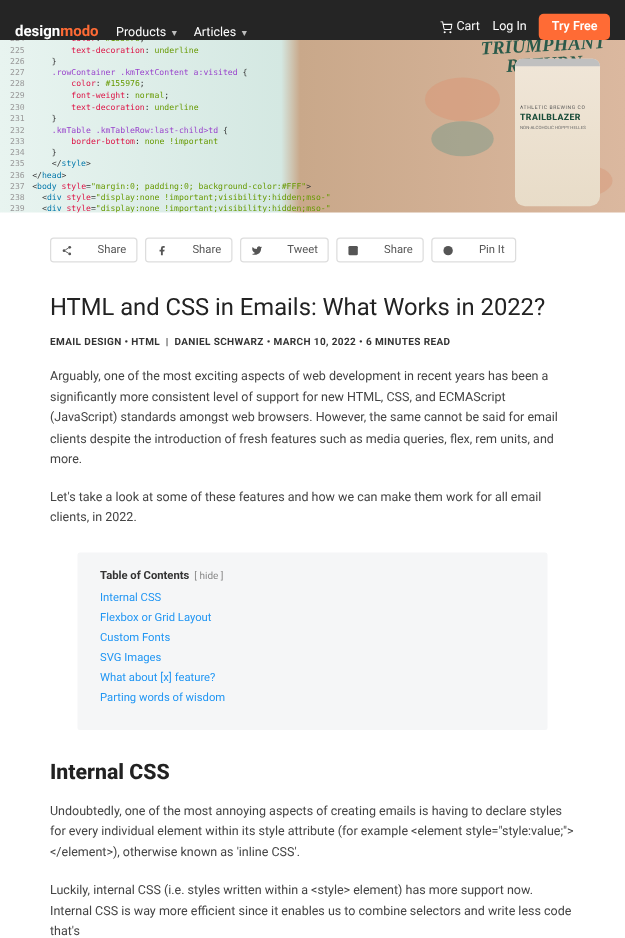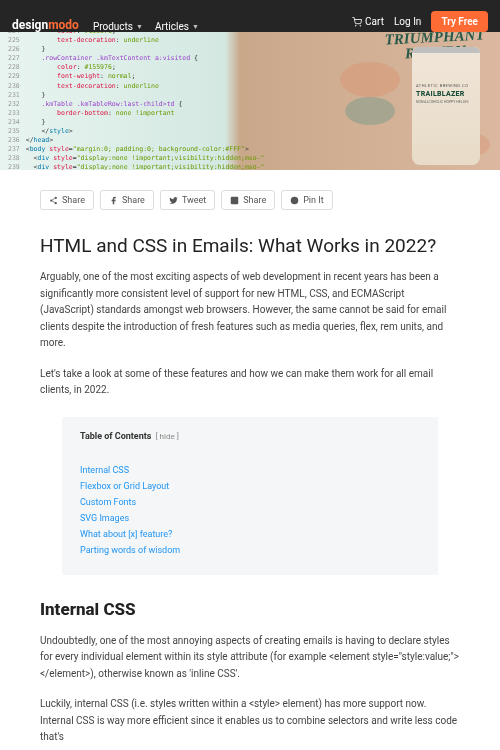--- a/index.html
+++ b/index.html
@@ -25,28 +25,28 @@
 .can-label{padding:30px 4px 4px;text-align:left}
 .can-brand{font-size:4px;letter-spacing:.5px;color:#555}
 .can-name{font-size:7px;font-weight:800;color:#1a4d3a;margin-top:2px;letter-spacing:.3px}
 .can-sub{font-size:3.5px;color:#666;margin-top:2px}
 .hero-title{position:absolute;right:15px;top:-2px;font-size:15px;font-weight:900;color:#2a5a4a;font-family:Georgia,serif;font-style:italic;transform:rotate(-3deg);text-align:center;line-height:1}
 .blob1{position:absolute;width:60px;height:35px;background:#d89a7a;border-radius:50%;right:100px;top:30px;opacity:.6}
 .blob2{position:absolute;width:50px;height:28px;background:#7a9a8a;border-radius:50%;right:105px;top:65px;opacity:.5}
 .blob3{position:absolute;width:45px;height:25px;background:#d89a7a;border-radius:50%;right:10px;top:100px;opacity:.5}
 .content{padding:20px 40px}
 .share-row{display:flex;gap:6px;margin-bottom:24px}
-.share-btn{display:flex;align-items:center;gap:4px;border:1px solid #ddd;padding:4px 8px;border-radius:3px;font-size:9px;cursor:pointer;color:#555}
+.share-btn{display:flex;align-items:center;gap:20px;border:1px solid #ddd;padding:4px 8px;border-radius:3px;font-size:9px;cursor:pointer;color:#555}
 .share-btn svg{width:9px;height:9px}
 h1{font-size:19px;font-weight:400;margin-bottom:12px;color:#222}
 .meta{font-size:8px;font-weight:700;color:#333;margin-bottom:16px;letter-spacing:.3px}
 .meta a{color:#333;text-decoration:none}
 .body-text{font-size:10px;line-height:1.65;margin-bottom:14px;color:#444}
 .toc{background:#f5f6f7;padding:14px 18px;margin:18px 22px;border-radius:2px}
-.toc-head{font-size:9px;font-weight:700;color:#333;margin-bottom:24px}
+.toc-head{font-size:9px;font-weight:700;color:#333;margin-bottom:8px}
 .toc-hide{font-weight:400;font-size:8px;color:#888;margin-left:4px}
 .toc-link{display:block;font-size:9px;color:#2196f3;margin-bottom:6px;cursor:pointer}
 h2{font-size:17px;font-weight:800;margin:24px 0 14px;color:#222}
 </style>
 </head>
 <body>
 
 <div class="header">
   <div class="logo"><span>design</span><span class="m">modo</span></div>
   <div class="nav">
@@ -141,20 +141,23 @@
     <div class="share-btn">
         <svg viewBox="0 0 24 24" fill="#555">
           <circle cx="12" cy="12" r="10"></circle>
         </svg>
         <span>Pin It</span>
       </div>
   </div>
 
   <h1>HTML and CSS in Emails: What Works in 2022?</h1>
 
+  <div class="meta">
+    <a>EMAIL DESIGN</a> • <a>HTML</a> &nbsp;|&nbsp; <a>DANIEL SCHWARZ</a> • <span>MARCH 10, 2022</span> • <span>6 MINUTES READ</span>
+  </div>
 
   <p class="body-text">Arguably, one of the most exciting aspects of web development in recent years has been a significantly more consistent level of support for new HTML, CSS, and ECMAScript (JavaScript) standards amongst web browsers. However, the same cannot be said for email clients despite the introduction of fresh features such as media queries, flex, rem units, and more.</p>
   <p class="body-text">Let's take a look at some of these features and how we can make them work for all email clients, in 2022.</p>
 
   <div class="toc">
     <div class="toc-head"><span>Table of Contents</span><span class="toc-hide">[ hide ]</span></div>
     <a class="toc-link">Internal CSS</a>
     <a class="toc-link">Flexbox or Grid Layout</a>
     <a class="toc-link">Custom Fonts</a>
     <a class="toc-link">SVG Images</a>

